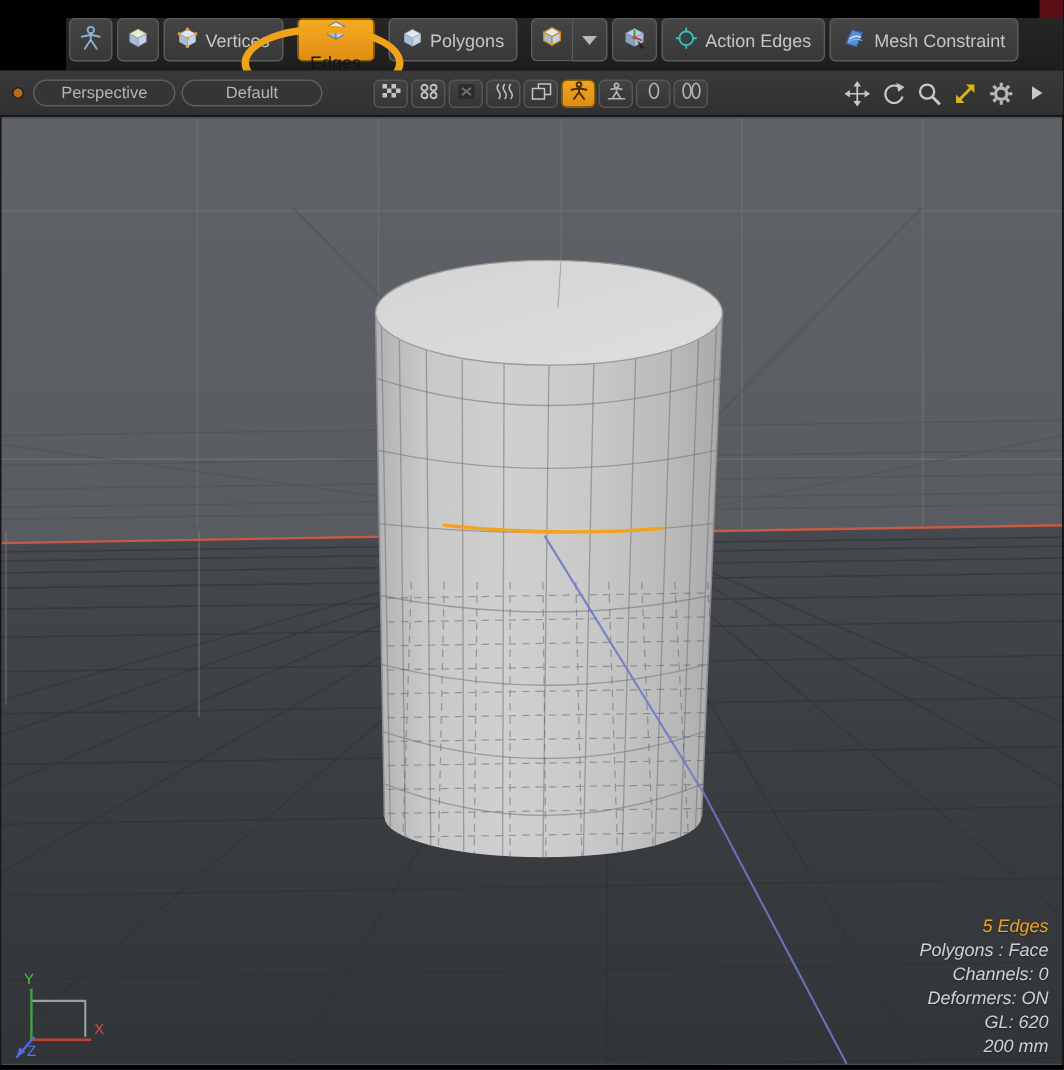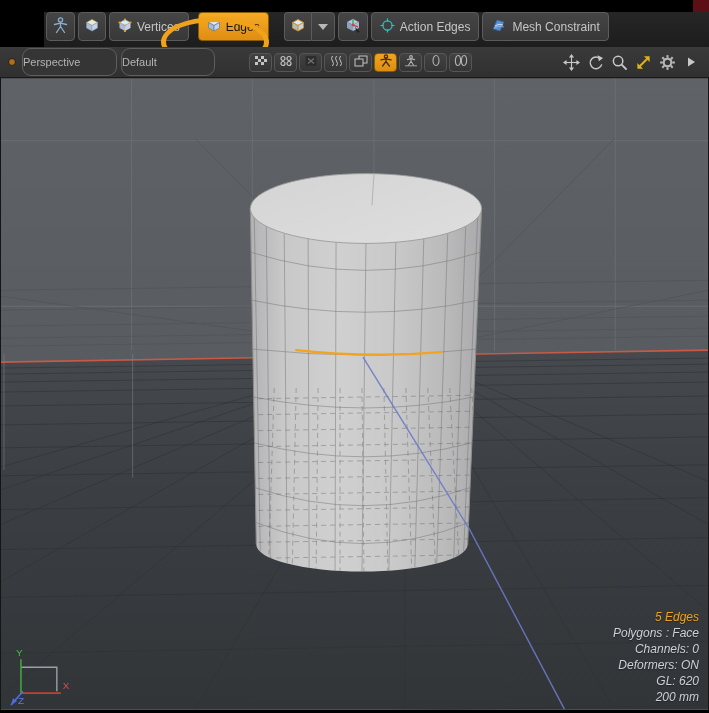--- a/index.html
+++ b/index.html
@@ -12,43 +12,43 @@
   .corner-accent { position:absolute; right:0; top:0; width:16px; height:12px; background:#5c1016; }
 
   
   .main-toolbar { position:absolute; left:0; top:12px; width:709px; height:35px;
                   background:linear-gradient(#262626,#1d1d1d); display:flex; align-items:flex-start;
                   padding:0 16px 0 2px; overflow:hidden; white-space:nowrap;margin-left:44px; }
   .tb { height:29px; display:inline-flex; align-items:center; gap:5px; padding:0 8px;
         background:linear-gradient(#454545,#383838); border:1px solid #5c5c5c; border-radius:4px;
         color:#c6c6c6; font-size:12px; margin-right:3px; cursor:default; flex:none; }
   .tb.icon-only { padding:0 6px; }
-  .tb.active { background:linear-gradient(#f5ab24,#e08d12); border-color:#8a5c00; color:#141414; }
+  .tb.active { background:linear-gradient(#f5ab24,#e08d12); border-color:#8a5c00; color:#141414;flex-direction:column; }
   .tb-group { display:inline-flex; height:29px; margin-right:3px; flex:none; }
   .tb-group .seg { height:29px; display:inline-flex; align-items:center; padding:0 6px;
         background:linear-gradient(#454545,#383838); border:1px solid #5c5c5c; }
   .tb-group .seg:first-child { border-radius:4px 0 0 4px; border-right:none; }
   .tb-group .seg:last-child { border-radius:0 4px 4px 0; }
   .caret-down { width:0; height:0; border-left:5px solid transparent; border-right:5px solid transparent;
                 border-top:6px solid #b8b8b8; }
   .gap8 { width:6px; flex:none; }
 
   
   .annotation-ellipse { position:absolute; left:117px; top:5px; width:108px; height:50px;
         border:5px solid #f0a21a; border-radius:50%; pointer-events:none; z-index:30; }
 
   
   .vp-toolbar { position:absolute; left:0; top:47px; width:709px; height:31px;
                 background:linear-gradient(#3a3a3a,#303030); border-bottom:1px solid #191919;
                 display:flex; align-items:center; padding:0 6px; }
   .vp-dot { width:8px; height:8px; border-radius:50%; background:#b06f18; border:1px solid #1f1f1f;
             margin:0 6px 0 2px; flex:none; }
-  .pill { height:28px; border:1px solid #5e5e5e; border-radius:9px; background:#353535;
+  .pill { height:18px; border:1px solid #5e5e5e; border-radius:9px; background:#353535;
           color:#b4b4b4; font-size:11px; display:inline-flex; align-items:center;
-          margin-right:4px; flex:none; }
+          justify-content:center; margin-right:4px; flex:none; }
   .pill.persp { width:95px; }
   .pill.default { width:94px; }
   .mini { width:23px; height:19px; border:1px solid #565656; border-radius:4px;
           background:linear-gradient(#424242,#353535); display:inline-flex; align-items:center;
           justify-content:center; margin-right:2px; flex:none; }
   .mini.orange { background:linear-gradient(#f0a422,#dd8d10); border-color:#8a5c00; }
   .spacer { flex:1; }
   .vp-right { display:flex; align-items:center; gap:4px; margin-right:2px; }
   .ghost { width:20px; height:19px; display:inline-flex; align-items:center; justify-content:center; flex:none; }
 
@@ -119,20 +119,30 @@
             <polygon points="1,4.5 6.5,1.5 12,4.5 6.5,7.5" fill="#dce8f4" stroke="#6a7a90" stroke-width=".7"></polygon>
             <polygon points="1,4.5 6.5,7.5 6.5,13 1,10" fill="#a8bcd6" stroke="#6a7a90" stroke-width=".7"></polygon>
             <polygon points="12,4.5 6.5,7.5 6.5,13 12,10" fill="#c2d2e8" stroke="#6a7a90" stroke-width=".7"></polygon>
           </svg>
       </span>
       <span>Edges</span>
     </button>
 
     <span class="gap8"></span>
 
+    <button class="tb">
+      <span>
+        <svg width="14" height="14" viewBox="0 0 13 14">
+            <polygon points="1,4.5 6.5,1.5 12,4.5 6.5,7.5" fill="#dce8f4" stroke="#7a8aa0" stroke-width=".5"></polygon>
+            <polygon points="1,4.5 6.5,7.5 6.5,13 1,10" fill="#a8bcd6"></polygon>
+            <polygon points="12,4.5 6.5,7.5 6.5,13 12,10" fill="#c2d2e8"></polygon>
+          </svg>
+      </span>
+      <span>Polygons</span>
+    </button>
 
     <span class="gap8"></span>
 
     <div class="tb-group">
       <span class="seg">
         <span>
           <svg width="14" height="14" viewBox="0 0 13 14">
               <polygon points="1,4.5 6.5,1.5 12,4.5 6.5,7.5" fill="#dce8f4" stroke="#d29020" stroke-width=".9"></polygon>
               <polygon points="1,4.5 6.5,7.5 6.5,13 1,10" fill="#a8bcd6" stroke="#d29020" stroke-width=".9"></polygon>
               <polygon points="12,4.5 6.5,7.5 6.5,13 12,10" fill="#c2d2e8" stroke="#d29020" stroke-width=".9"></polygon>

